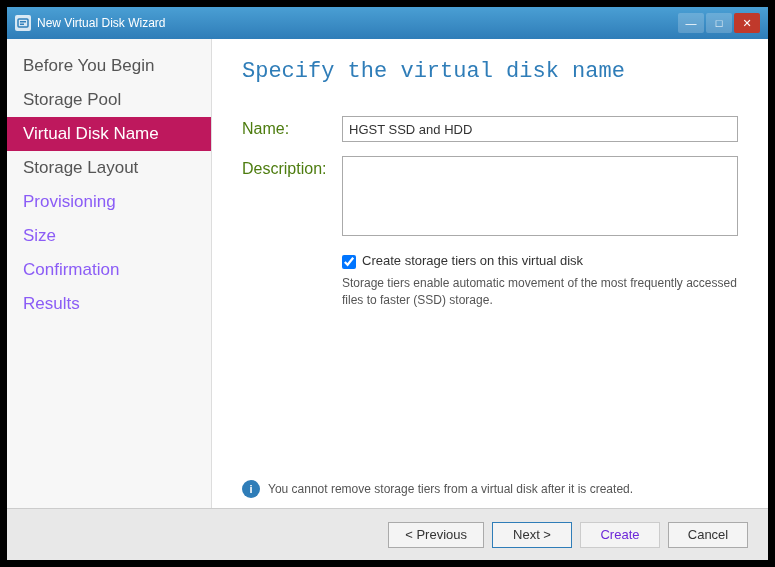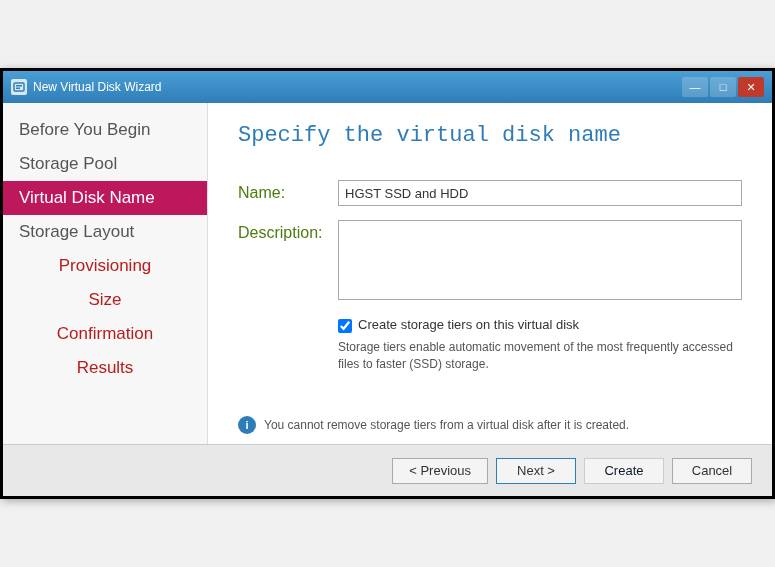--- a/index.html
+++ b/index.html
@@ -9,23 +9,23 @@
       background: #f0f0f0;
       display: flex;
       justify-content: center;
       align-items: center;
       width: 775px;
       height: 567px;
       overflow: hidden;
     }
     .window {
       width: 775px;
-      height: 431px;
+      height: 567px;
       background: #fff;
-      border: 3px solid #000000;
+      border: 7px solid #000000;
       display: flex;
       flex-direction: column;
       box-shadow: 2px 2px 8px rgba(0,0,0,0.3);
     }
     .titlebar {
       background: linear-gradient(to bottom, #4a9fd4, #2f7db8);
       height: 32px;
       display: flex;
       align-items: center;
       justify-content: space-between;
@@ -90,22 +90,21 @@
       padding: 7px 16px;
       font-size: 17px;
       color: #555;
       cursor: default;
     }
     .sidebar-item.active {
       background: #be185d;
       color: #fff;
     }
     .sidebar-item.disabled {
-      color: #b91c1c;
-      text-align: center;
+      color: #8b5cf6;
     }
     .main-panel {
       flex: 1;
       display: flex;
       flex-direction: column;
       padding: 0;
       background: #fff;
     }
     .main-header {
       padding: 20px 30px 16px 30px;
@@ -227,21 +226,21 @@
       padding: 0 16px;
       border: 1px solid #aaa;
       background: #f4f4f4;
       font-size: 13px;
       font-family: 'Segoe UI', Arial, sans-serif;
       cursor: pointer;
       color: #333;
       min-width: 80px;
     }
     .btn:disabled {
-      color: #0f172a;
+      color: #6d28d9;
       background: #f4f4f4;
       border-color: #ccc;
       cursor: default;
     }
     .btn-default {
       border-color: #2f7db8;
     }
   </style>
 </head>
 <body>

